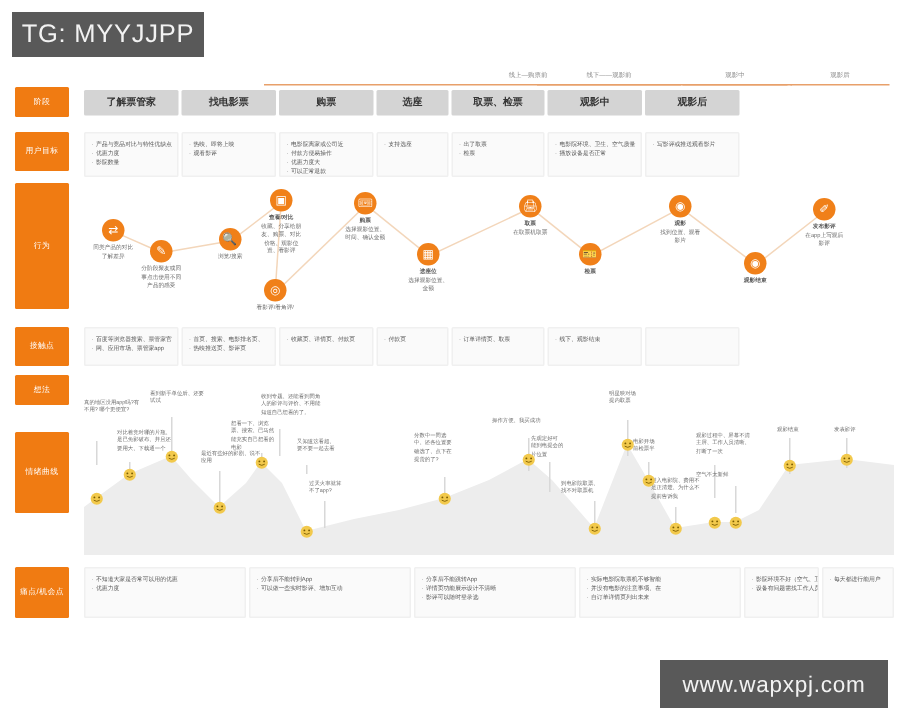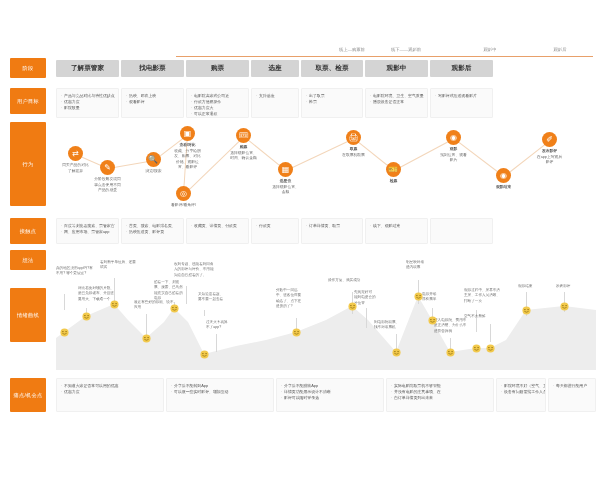--- a/index.html
+++ b/index.html
@@ -79,20 +79,22 @@
     position: absolute; font-size: 3.6px; color: #6e6e6e;
     line-height: 1.5; white-space: pre-line; width: 62px;
   }
   .leader { position: absolute; width: 1px; background: #D8D8D8; }
 </style>
 </head>
 <body>
 
 <div id="page">
 
+  <div class="wm" id="wm-top">TG: MYYJJPP</div>
+  <div class="wm" id="wm-bottom">www.wapxpj.com</div>
 
   <div id="mount">
       <div class="lbl" style="top:58px;height:20px;">阶段</div>
       <div class="lbl" style="top:88px;height:26px;">用户目标</div>
       <div class="lbl" style="top:122px;height:84px;">行为</div>
       <div class="lbl" style="top:218px;height:26px;">接触点</div>
       <div class="lbl" style="top:250px;height:20px;">想法</div>
       <div class="lbl" style="top:288px;height:54px;">情绪曲线</div>
       <div class="lbl" style="top:378px;height:34px;">痛点/机会点</div>
       <div class="grp" style="left:176px;top:47px;width:352px;">线上—购票前</div>

